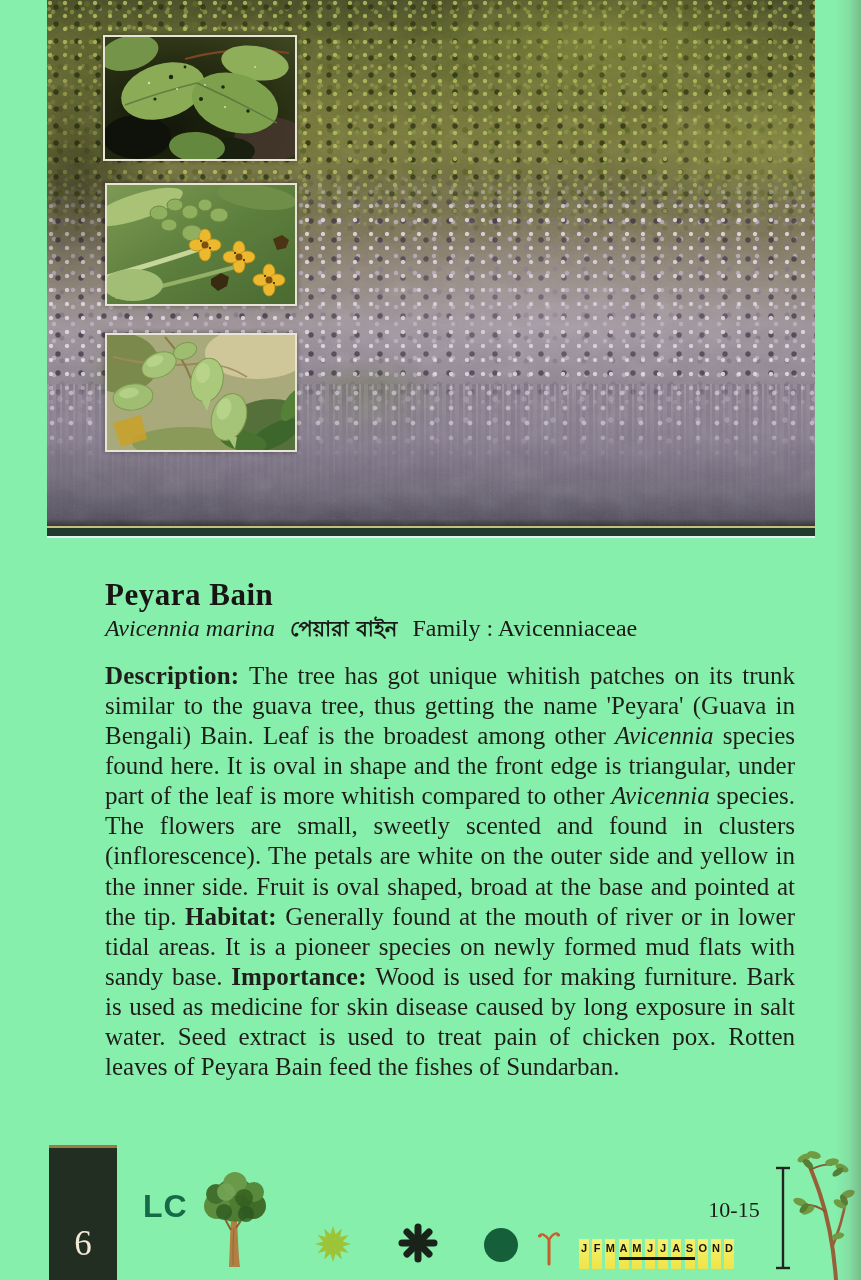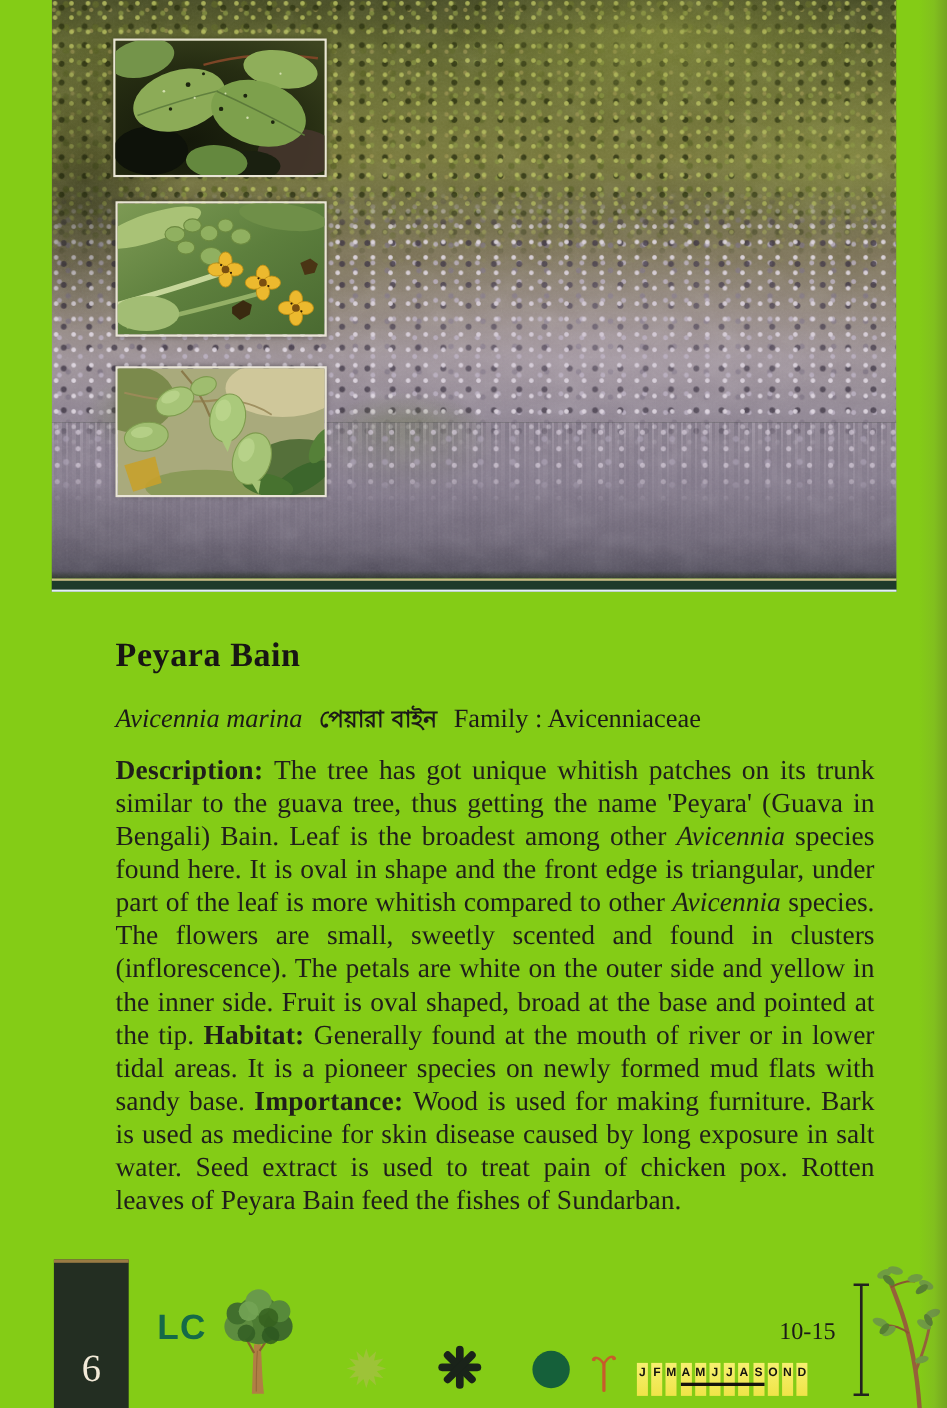--- a/index.html
+++ b/index.html
@@ -1,16 +1,16 @@
 <!DOCTYPE html>
 <html><head>
 <meta charset="utf-8">
 <style>
   html,body{margin:0;padding:0;background:#d8d6d0;}
-  .scan{position:relative;width:861px;height:1280px;background:#84cc16;overflow:hidden;
+  .scan{position:relative;width:861px;height:1280px;background:#86efac;overflow:hidden;
         font-family:"Liberation Serif",serif;color:#201e1b;}
 
   
   .photo{position:absolute;left:47px;top:0;width:768px;height:526px;overflow:hidden;}
   .ph-base{position:absolute;inset:0;background:linear-gradient(180deg,
      #454a24 0%,#5c622c 8%,#6b6f33 17%,#757639 27%,#6d6b40 35%,#7b7257 44%,
      #8d8277 54%,#9a8f95 62%,#8f8592 71%,#837a88 78%,#8b8292 84%,#7f7786 93%,#5d5a66 100%);}
   .ph-top{position:absolute;left:0;top:0;width:100%;height:46%;
     background-image:
       radial-gradient(circle at 3px 3px, rgba(178,186,88,.85) 0 1.6px, rgba(0,0,0,0) 2.6px),
@@ -59,21 +59,21 @@
   .inset-leaves{left:56px;top:35px;width:190px;height:122px;}
   .inset-flowers{left:58px;top:183px;width:188px;height:119px;}
   .inset-fruits{left:58px;top:333px;width:188px;height:115px;}
 
   .photo-bar{position:absolute;left:47px;top:526px;width:768px;height:12px;box-sizing:border-box;
      background:#1e3b2b;border-top:2px solid #c9bd85;border-bottom:2px solid #e4f0f4;}
 
   
   .content{position:absolute;left:105px;top:577px;width:690px;}
   .title{margin:0;font-weight:bold;font-size:31px;line-height:1.15;letter-spacing:.5px;color:#181614;}
-  .species-line{margin-top:25px;font-size:24px;color:#1c1a18;white-space:nowrap;}
+  .species-line{margin-top:0;font-size:24px;color:#1c1a18;white-space:nowrap;}
   .latin{font-style:italic;margin-right:9px;}
   .bengali{font-family:"DejaVu Sans",sans-serif;font-weight:bold;font-size:21px;margin-right:9px;}
   .body-text{margin:13px 0 0 0;font-size:25px;line-height:1.205;text-align:justify;color:#201e1b;}
   .body-text b{letter-spacing:.2px;}
 
   
   .page-tab{position:absolute;left:49px;top:1145px;width:68px;height:135px;box-sizing:border-box;
      background:#232e22;border-top:3px solid #9a7b44;color:#f2ead8;
      font-family:"Liberation Serif",serif;font-size:35px;
      display:flex;align-items:flex-end;justify-content:center;padding-bottom:16px;}

